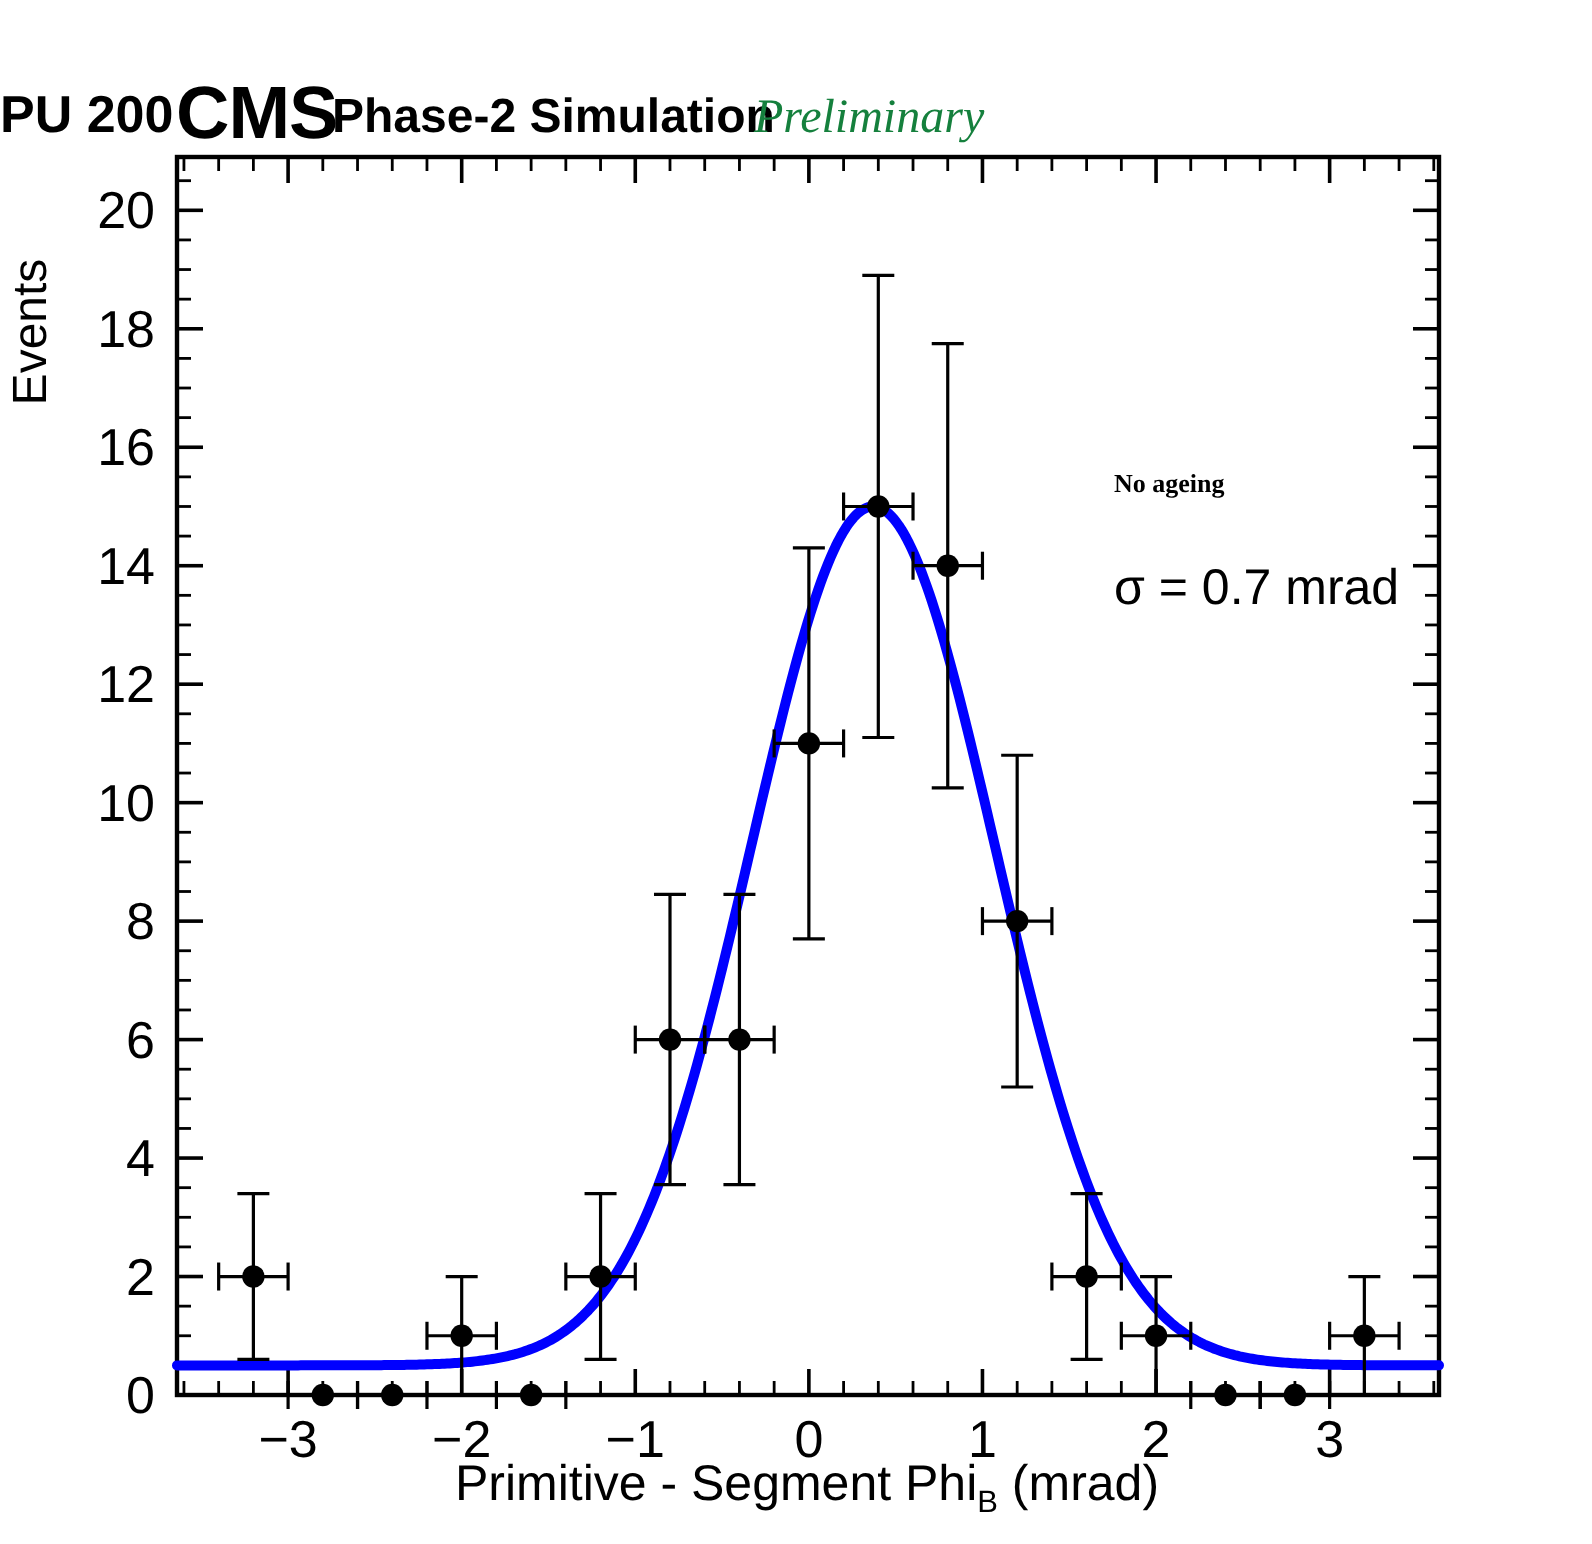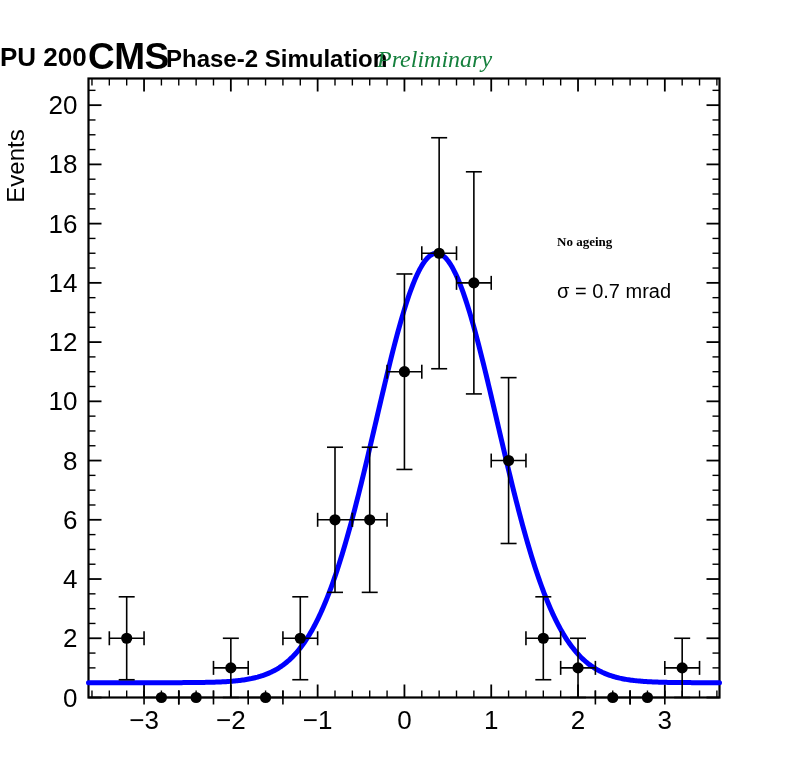--- a/index.html
+++ b/index.html
@@ -126,21 +126,21 @@
     left: 557px;
     top: 234px;
     font-family: "Liberation Serif", serif;
     font-weight: bold;
     font-size: 13px;
   }
   #sigma-label {
     left: 557px;
     top: 280px;
     font-family: "Liberation Sans", sans-serif;
-    font-size: 20px;
+    font-size: 25px;
   }
 
   svg { display: block; }
   #plot-svg {
     position: absolute;
     left: 0;
     top: 0;
   }
 </style>
 </head>
@@ -149,20 +149,21 @@
 <div id="canvas">
 
   <div id="header">
     <span id="cms-label">CMS</span>
     <span id="phase2-label">Phase-2 Simulation</span>
     <span id="preliminary-label">Preliminary</span>
     <span id="pu-label">PU 200</span>
   </div>
 
   <div id="ytitle">Events</div>
+  <div id="xtitle"><span>Primitive - Segment Phi</span><sub>B</sub><span> (mrad)</span></div>
 
   <div class="plot-note" id="ageing-label">No ageing</div>
   <div class="plot-note" id="sigma-label">σ = 0.7 mrad</div>
 
   <svg id="plot-svg" width="796" height="772">
     <g id="frame-group">
         <rect x="88.5" y="78.5" width="631" height="619" fill="none" stroke="#000000" stroke-width="2.2"></rect>
       </g>
     <g id="xticks-group">
         <line x1="144.04883081155435" y1="697.5" x2="144.04883081155435" y2="684.5" stroke="#000000" stroke-width="1.8"></line>

